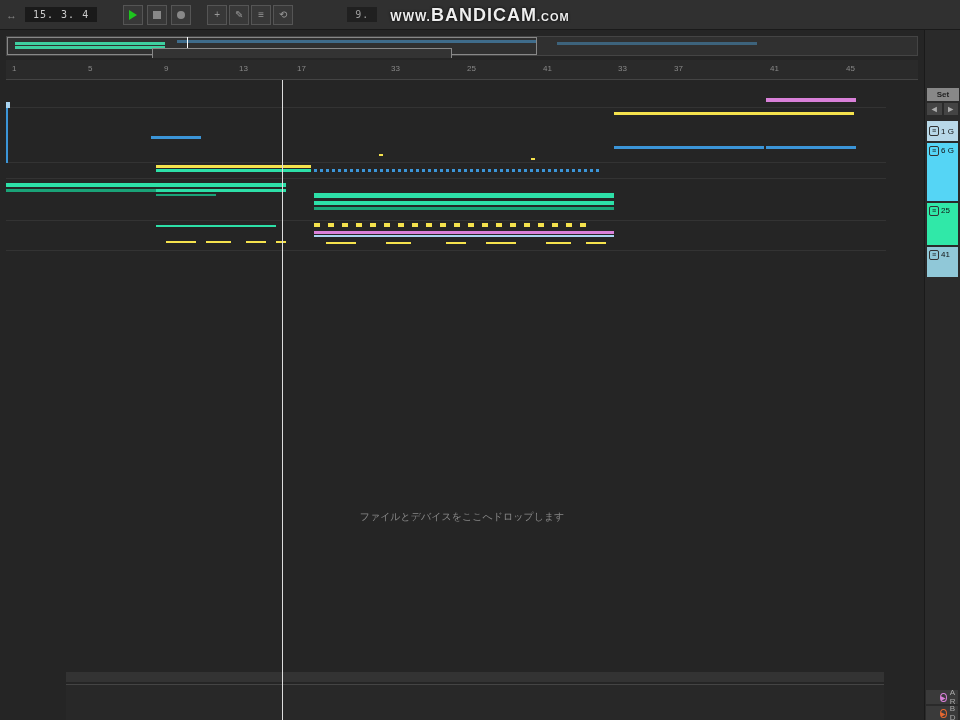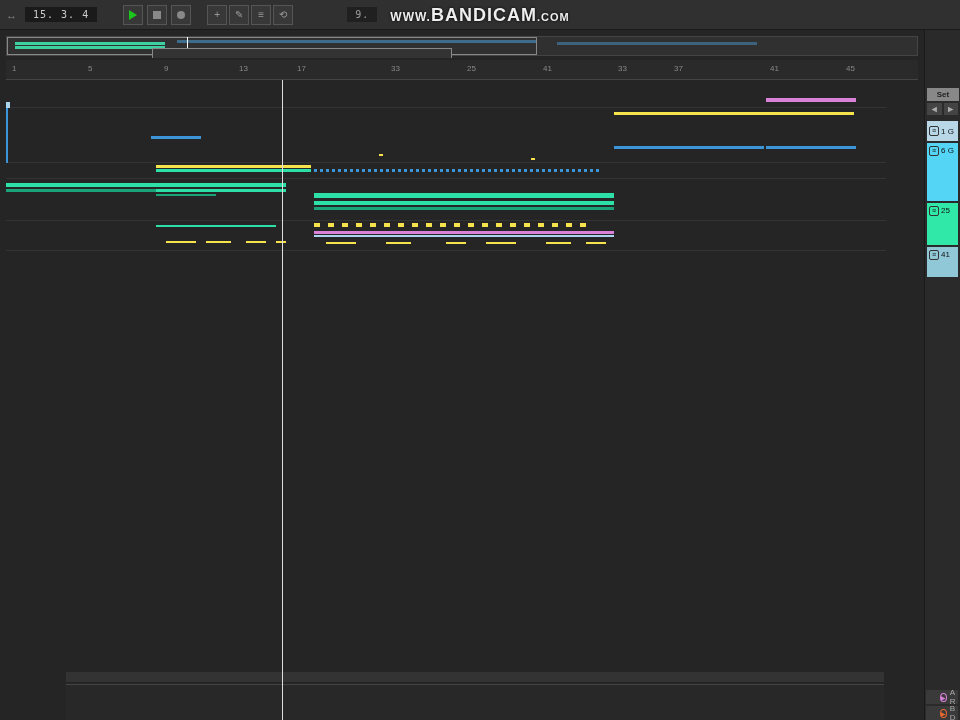--- a/index.html
+++ b/index.html
@@ -257,20 +257,21 @@
         <div class="clip c-yel t" style="left:270px;top:20px;width:10px"></div>
         <div class="clip c-yel t" style="left:320px;top:21px;width:30px"></div>
         <div class="clip c-yel t" style="left:380px;top:21px;width:25px"></div>
         <div class="clip c-yel t" style="left:440px;top:21px;width:20px"></div>
         <div class="clip c-yel t" style="left:480px;top:21px;width:30px"></div>
         <div class="clip c-yel t" style="left:540px;top:21px;width:25px"></div>
         <div class="clip c-yel t" style="left:580px;top:21px;width:20px"></div>
       </div>
     </div>
 
+    <div class="device-drop">ファイルとデバイスをここへドロップします</div>
 
     <div class="bottom-bar"></div>
     <div class="bottom-grid"></div>
   </div>
 
   <div class="right-panel">
     <div class="set-btn">Set</div>
     <div class="nav-btns">
       <div class="nav-btn">◄</div>
       <div class="nav-btn">►</div>

